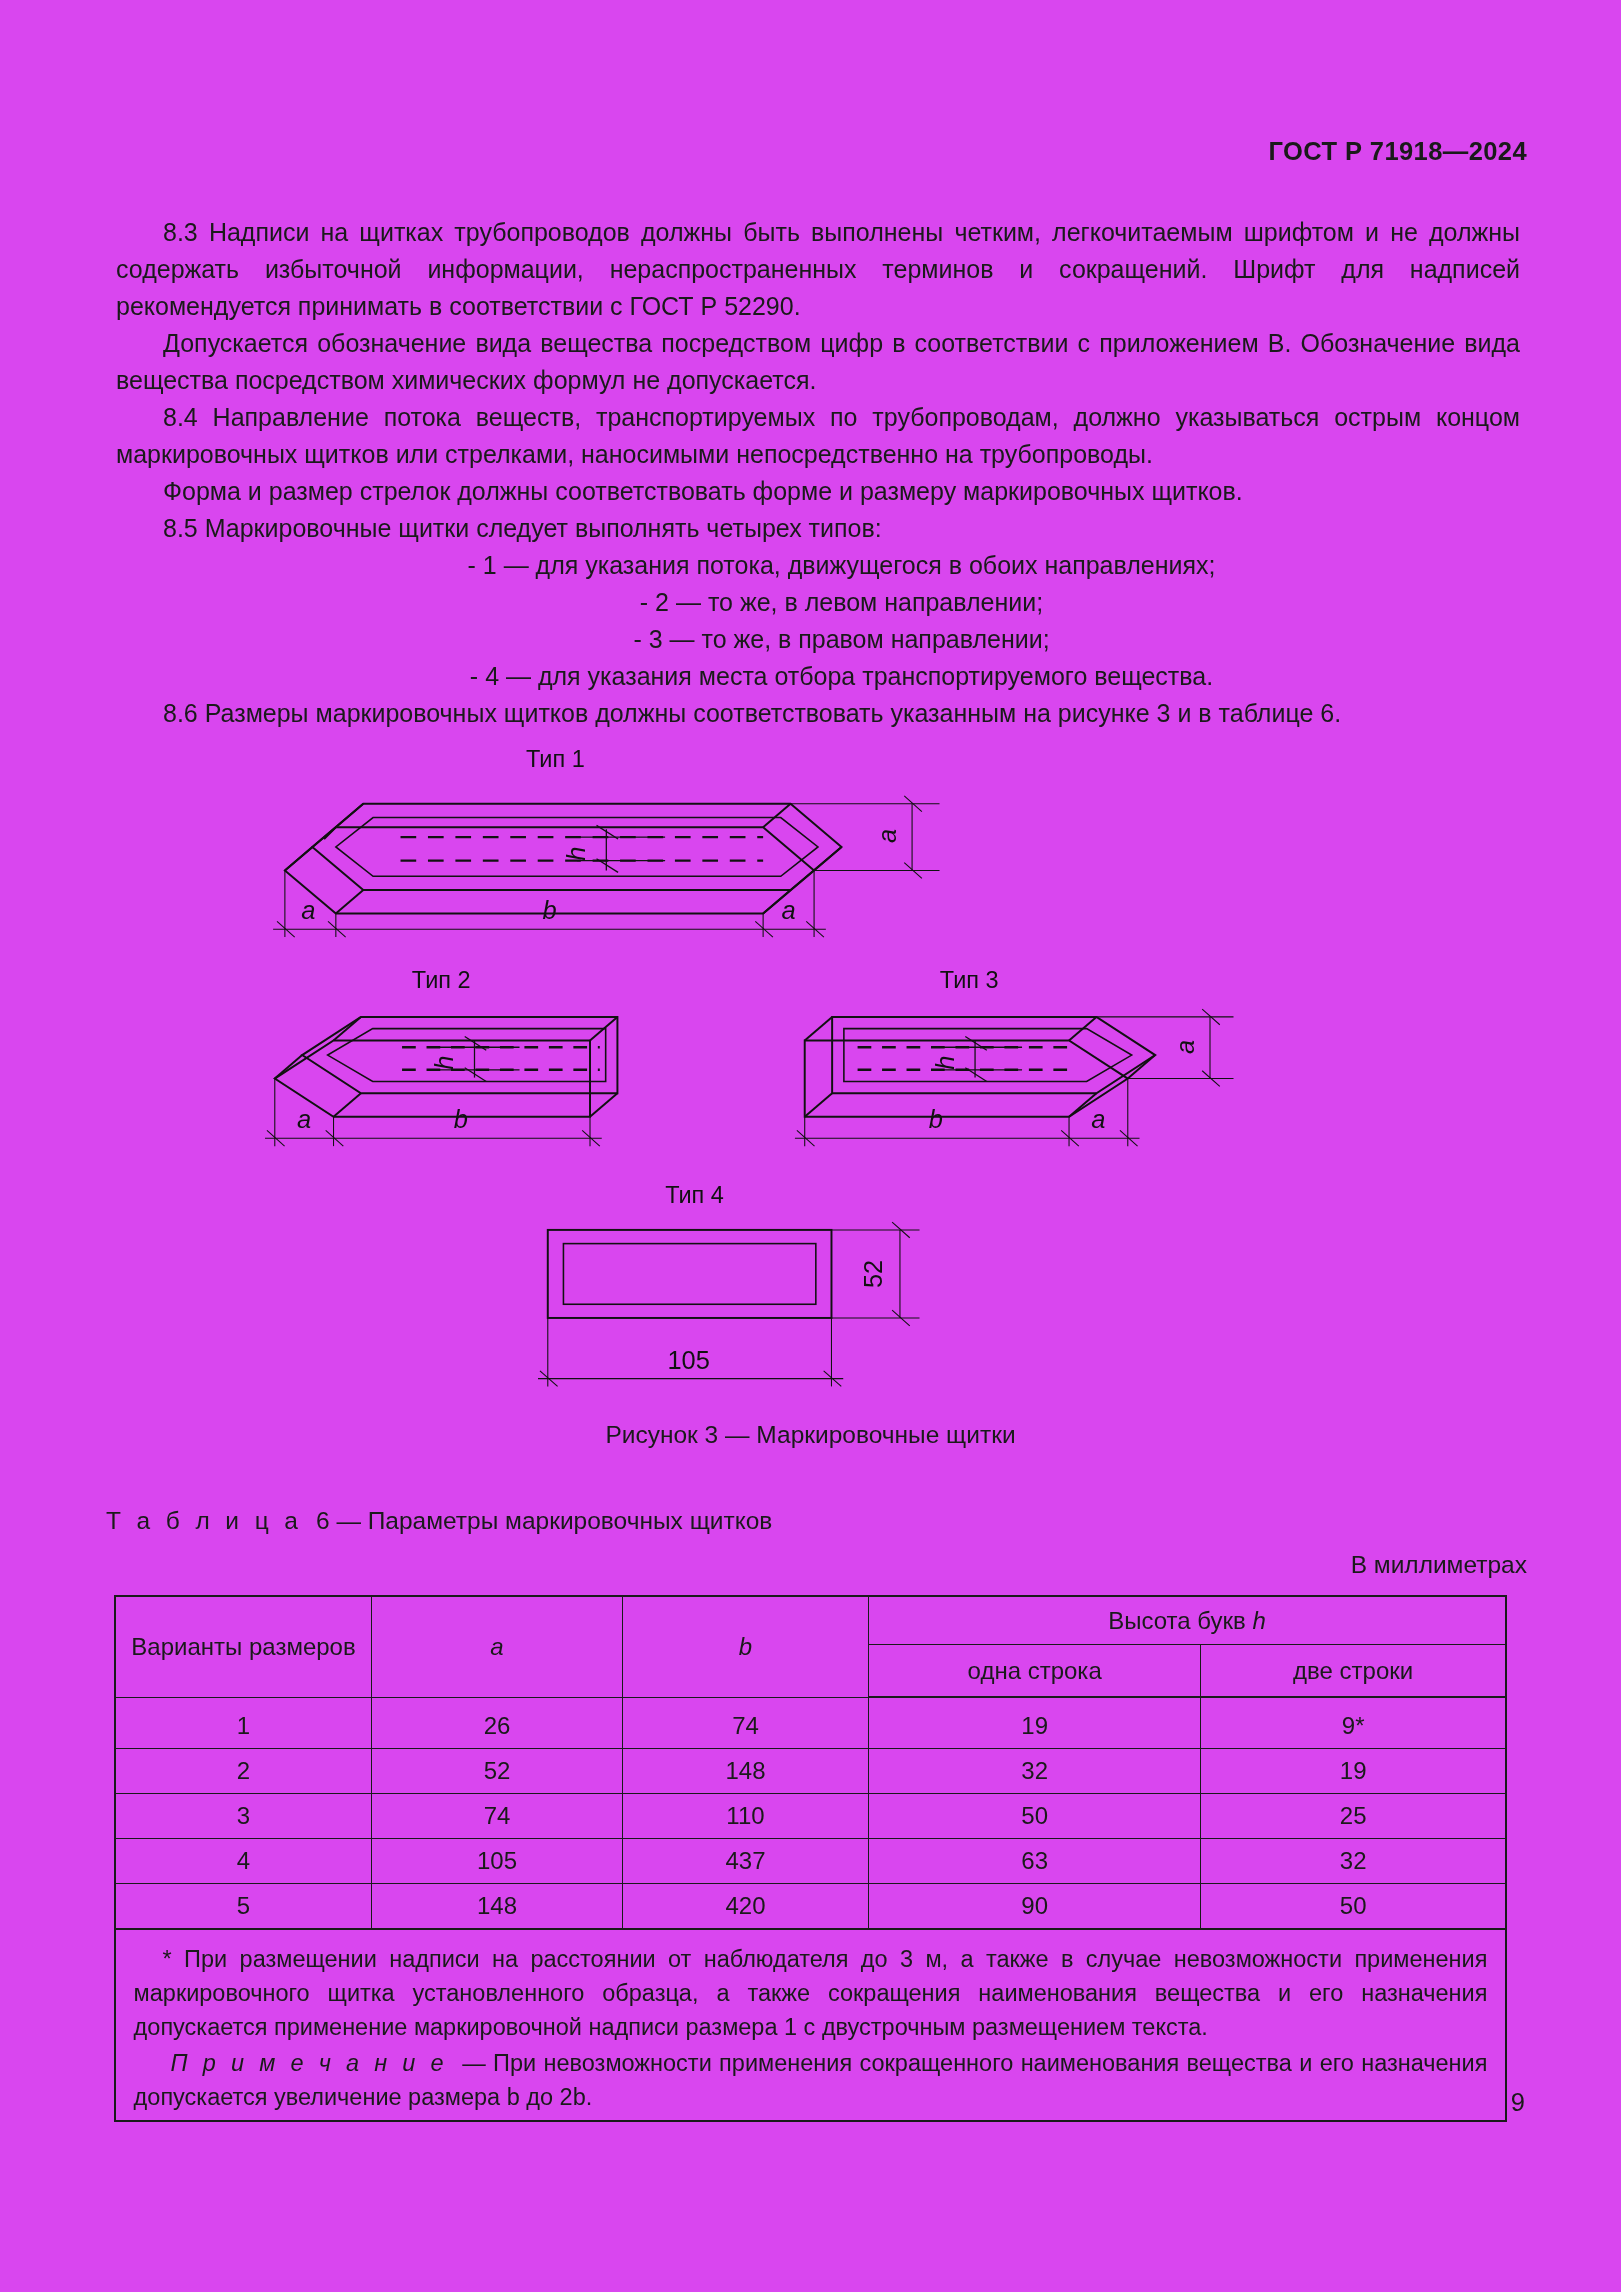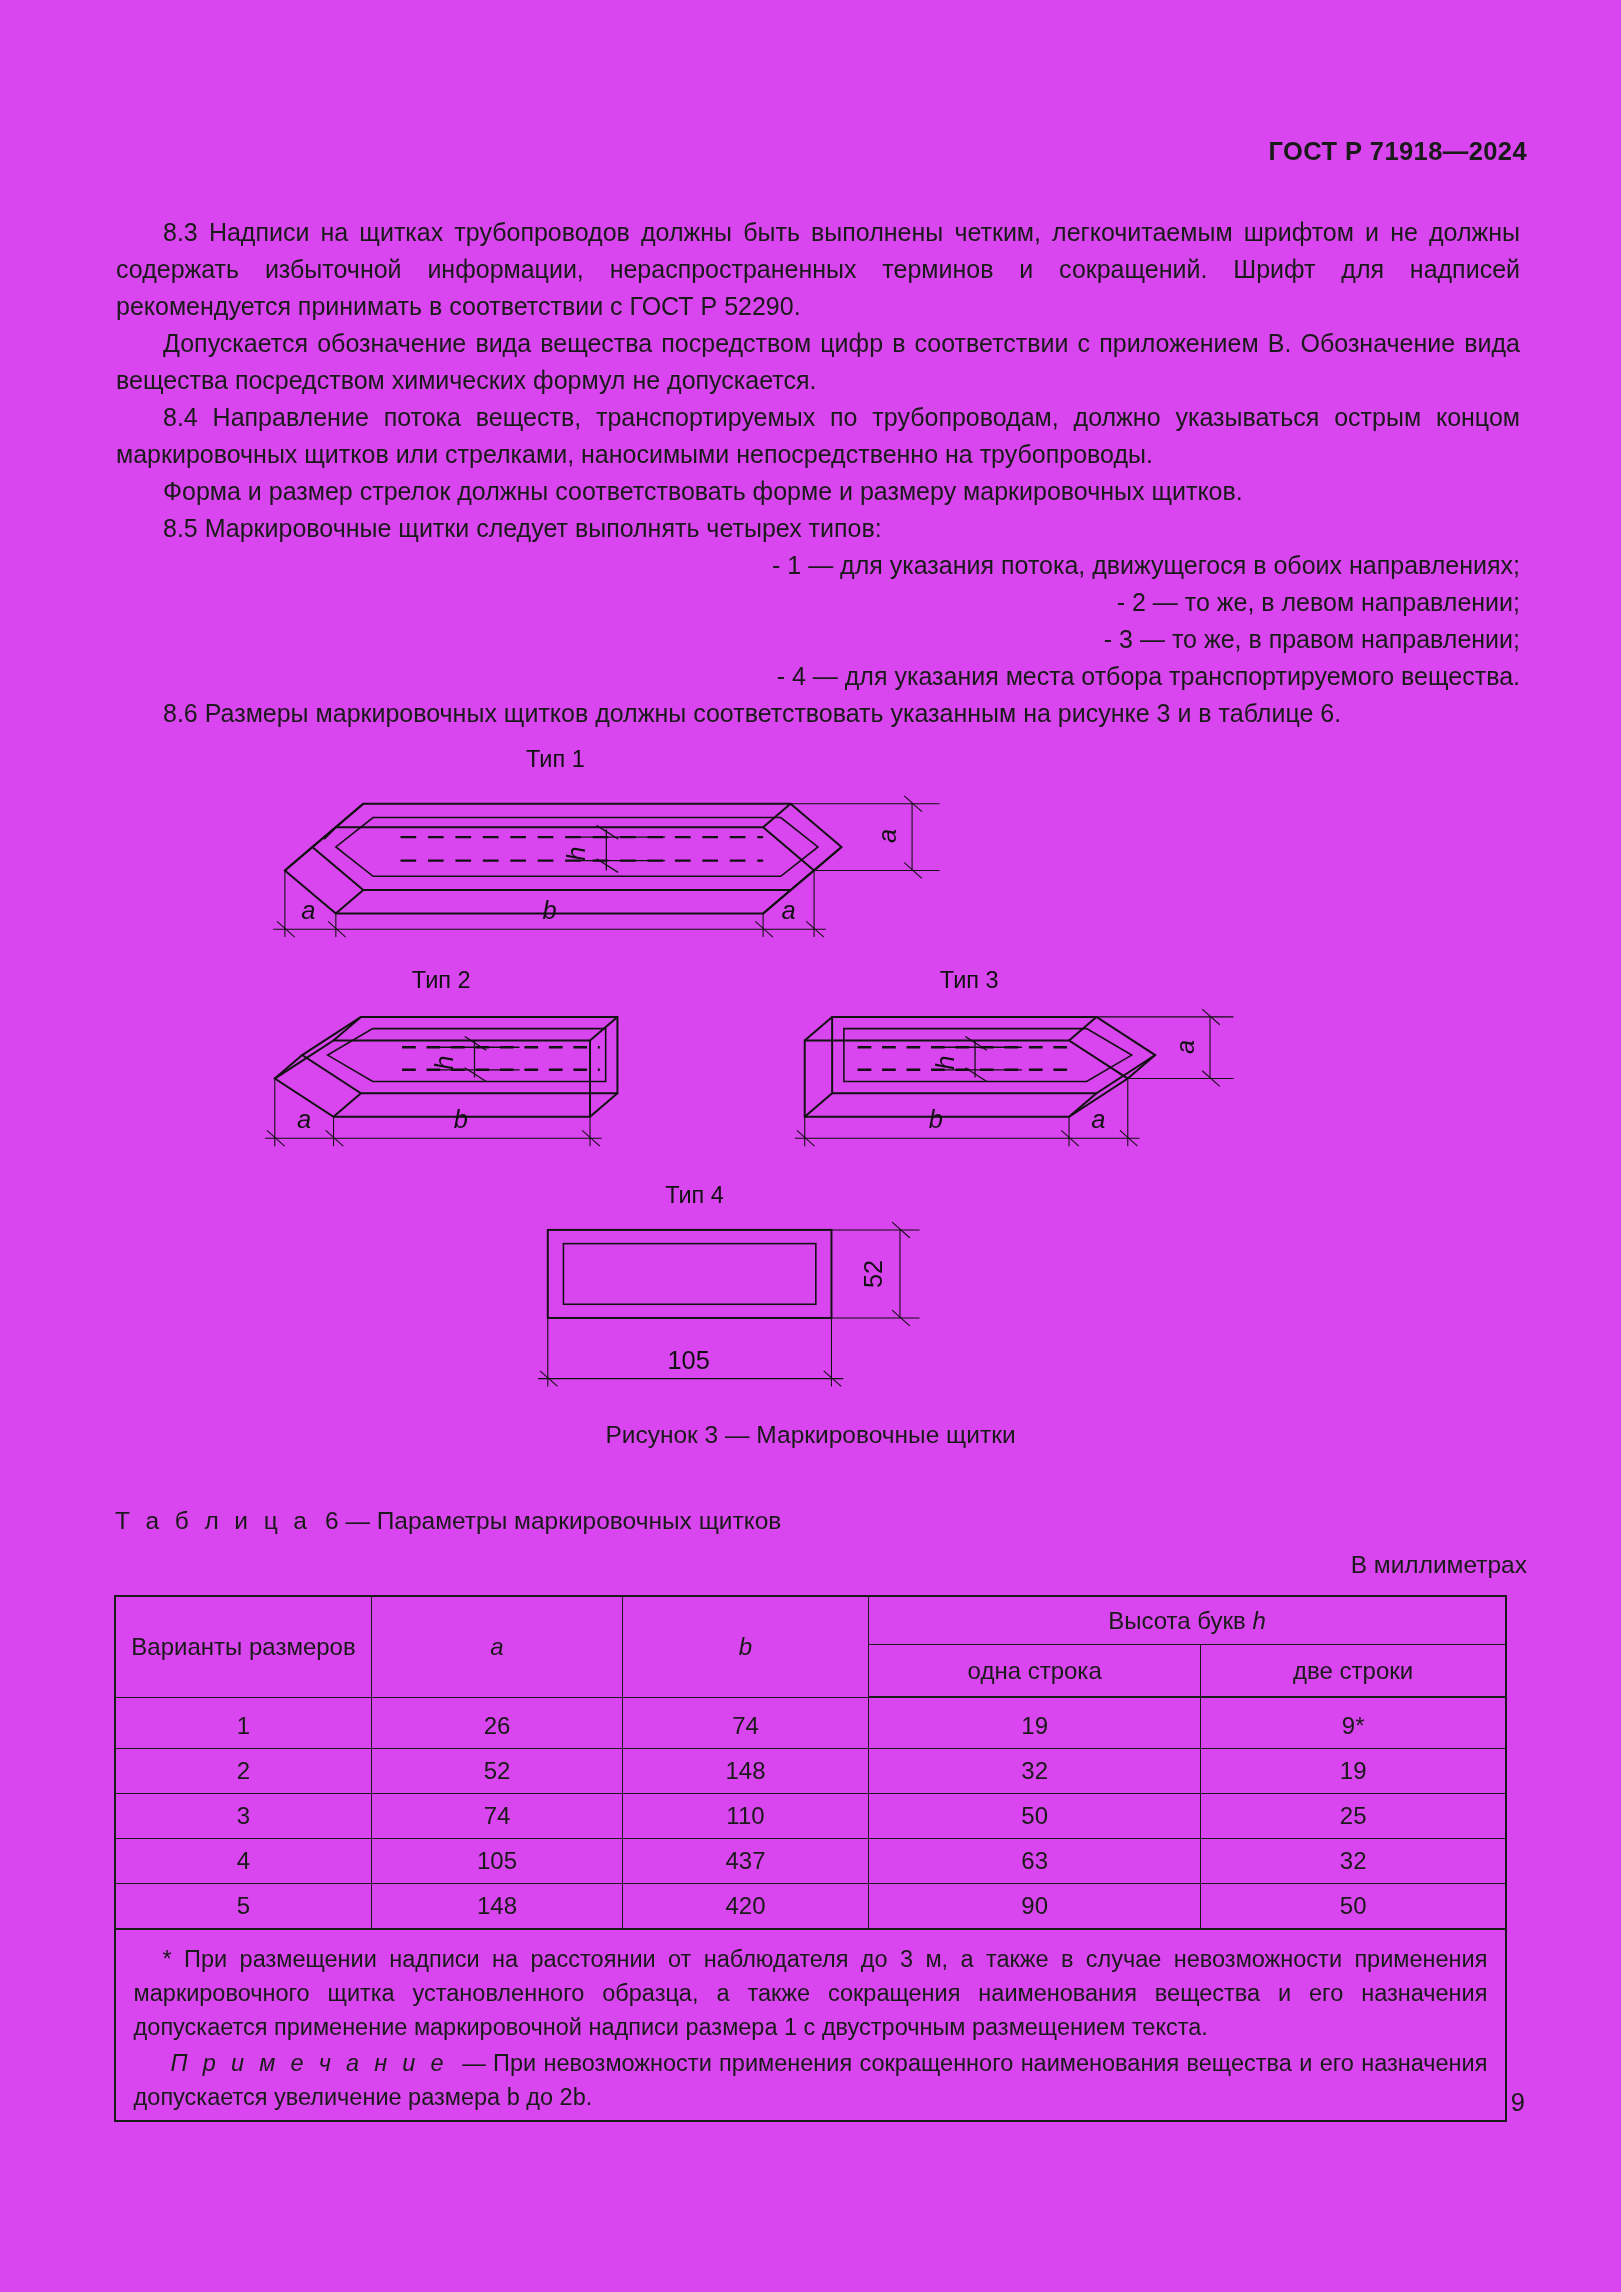--- a/index.html
+++ b/index.html
@@ -47,21 +47,21 @@
     text-align: justify;
     text-justify: inter-word;
     text-indent: 47px;
     hyphens: manual;
   }
   p.item {
     margin: 0;
     font-size: 25px;
     line-height: 37px;
     text-indent: 47px;
-    text-align: right;
+    text-align: center;
   }
 
   
   .figure {
     position: absolute;
     left: 116px;
     top: 745px;
     width: 1404px;
     height: 647px;
   }
@@ -78,21 +78,21 @@
     font-family: "Liberation Sans", sans-serif;
     fill: #111;
   }
   svg .dim-txt { font-size: 26px; font-style: italic; }
   svg .num-txt { font-size: 26px; }
   .ttl { font-size: 24px; }
 
   
   .table-title {
     position: absolute;
-    left: 115px;
+    left: 106px;
     top: 1507px;
     font-size: 24.5px;
     white-space: nowrap;
   }
   .table-title .spaced { letter-spacing: 4.4px; }
   .units {
     position: absolute;
     right: 106px;
     top: 1551px;
     font-size: 24.5px;

